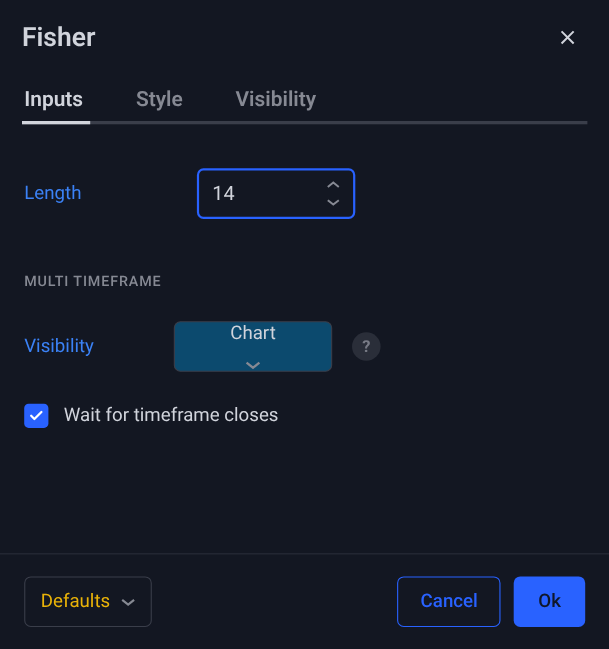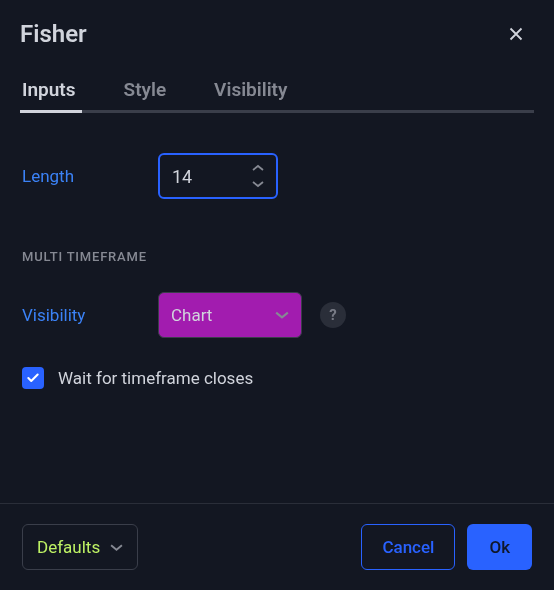--- a/index.html
+++ b/index.html
@@ -83,27 +83,28 @@
     align-items: center;
     margin-bottom: 24px;
   }
   .label {
     width: 136px;
     font-size: 17px;
     color: #3b82f6;
   }
   .number-input-wrap {
     position: relative;
-    width: 120px;
+    width: 144px;
     height: 46px;
     border: 2px solid #2962ff;
     border-radius: 6px;
     background: #131722;
     display: flex;
     align-items: flex-start;
+    margin-left: 21px;
   }
   .number-input {
     background: transparent;
     border: none;
     outline: none;
     color: #d1d4dc;
     font-size: 18px;
     padding-left: 12px;
     width: 100px;
     height: 100%;
@@ -131,26 +132,27 @@
     letter-spacing: 0.8px;
     color: #868993;
     margin: 50px 0 28px 0;
     font-weight: 500;
   }
   .select-wrap {
     width: 144px;
     height: 46px;
     border: 1px solid #3a3e4a;
     border-radius: 6px;
-    background: #a21caf;
+    background: #0c4a6e;
     display: flex;
     align-items: center;
     justify-content: space-between;
     padding: 0 12px;
     cursor: pointer;
+    flex-direction: column;
   }
   .select-value {
     font-size: 17px;
     color: #d1d4dc;
   }
   .help-icon {
     width: 26px;
     height: 26px;
     border-radius: 50%;
     background: #2a2e39;
@@ -189,21 +191,21 @@
     display: flex;
     justify-content: space-between;
     align-items: center;
   }
   .defaults-btn {
     height: 46px;
     padding: 0 14px;
     border: 1px solid #3a3e4a;
     border-radius: 6px;
     background: transparent;
-    color: #bef264;
+    color: #eab308;
     font-size: 17px;
     display: flex;
     align-items: center;
     gap: 10px;
     cursor: pointer;
   }
   .footer-right {
     display: flex;
     gap: 12px;
   }

